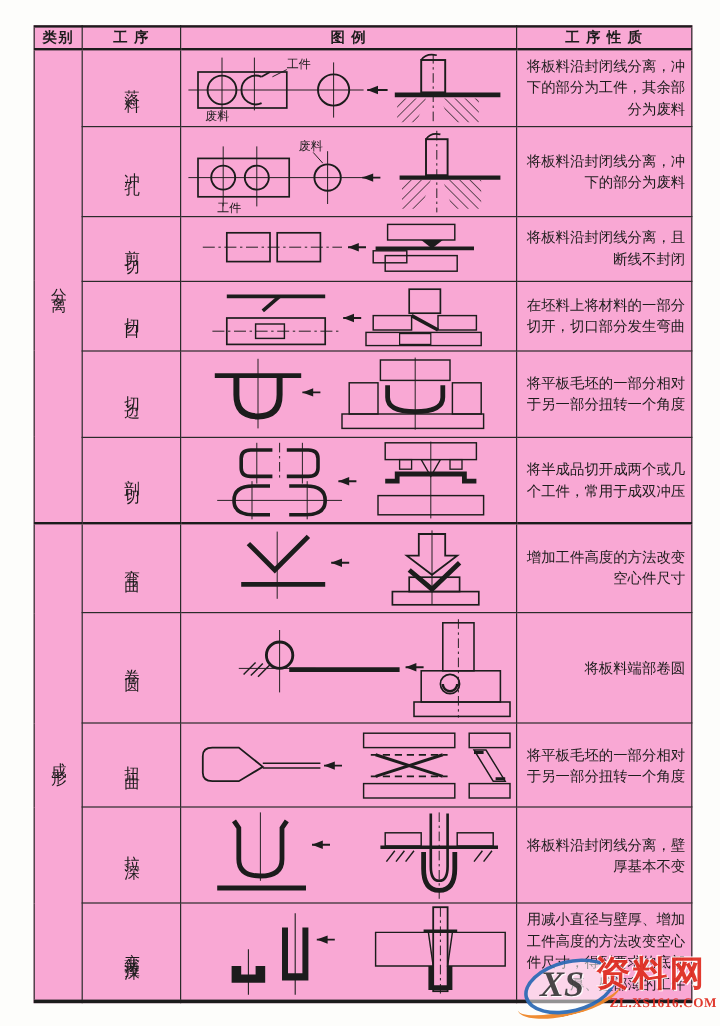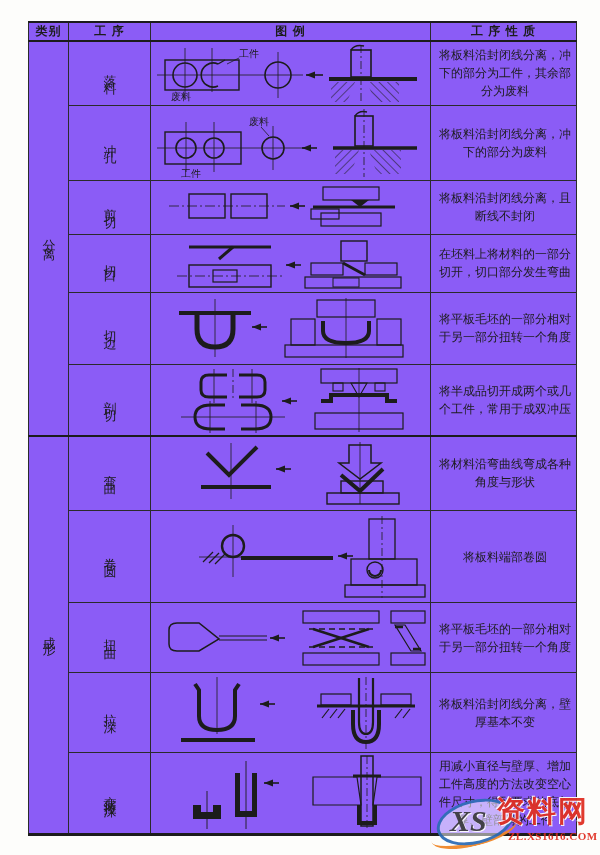--- a/index.html
+++ b/index.html
@@ -1,26 +1,26 @@
 <!DOCTYPE html>
 <html><head>
 <meta charset="utf-8">
 <style>
   *{margin:0;padding:0;box-sizing:border-box}
   html,body{width:600px;height:855px}
   body{position:relative;background:#fdfdfb;font-family:"Liberation Sans",sans-serif;color:#1c1c1c;overflow:hidden}
-  table.proc{position:absolute;left:28px;top:21px;width:548px;border-collapse:collapse;table-layout:fixed;background:#8b5cf6}
+  table.proc{position:absolute;left:28px;top:21px;width:548px;border-collapse:collapse;table-layout:fixed;background:#f9a8d4}
   .proc th,.proc td{border:1px solid #2b2b2b;vertical-align:middle}
   .proc{border-top:2px solid #1c1c1c;border-bottom:3px solid #1c1c1c}
   .proc thead th{height:16px;font-size:12px;font-weight:bold;text-align:center;border-bottom:2px solid #1c1c1c;letter-spacing:1px}
   .col-cat{width:40px}.col-proc{width:82px}.col-ill{width:280px}.col-nat{width:146px}
   td.cat,td.prc{text-align:center}
   .vert{display:inline-block;writing-mode:vertical-rl;text-orientation:upright;font-size:13px;letter-spacing:7px;font-weight:500}
   .vert.tight{letter-spacing:3px}
-  td.nat{font-size:12px;line-height:18px;padding:4px 5px 4px 8px;text-align:center}
+  td.nat{font-size:12px;line-height:18px;padding:4px 5px 4px 8px;text-align:right}
   td.ill{text-align:center;padding:2px 0}
   td.ill svg{display:block;margin:0 auto}
   .catsplit td,.catsplit th{border-top:2px solid #1c1c1c}
   .sline{stroke:#1c1c1c;fill:none}
   .cjk{font-size:10px;fill:#1c1c1c}
   
   .watermark{position:absolute;left:436px;top:786px;width:164px;height:66px;z-index:5;opacity:.95}
   .wm-ellipse{position:absolute;left:0;top:14px;width:78px;height:44px;border:3px solid #2f6db6;border-radius:50%;transform:rotate(-14deg);background:rgba(255,255,255,.55)}
   .wm-swoosh{position:absolute;left:-6px;top:30px;width:88px;height:30px;border:0;border-bottom:4px solid #f0882a;border-radius:50%;transform:rotate(-14deg)}
   .wm-xs{position:absolute;left:14px;top:18px;font-family:"Liberation Serif",serif;font-style:italic;font-weight:bold;font-size:30px;color:#404040;text-shadow:1px 1px 0 #fff}
@@ -229,21 +229,21 @@
           <line class="sline" x1="136" y1="28" x2="121" y2="28" stroke-width="1.6"></line>
           <polygon points="121,28 130,24.5 130,31.5" fill="#1c1c1c"></polygon>
         </g>
         <line class="sline" x1="205" y1="1" x2="205" y2="63" stroke-width=".8"></line>
         <rect x="186" y="40" width="42" height="12" fill="#fdfdfb" class="sline" stroke-width="1.4"></rect>
         <rect x="172" y="52" width="72" height="11" fill="#fdfdfb" class="sline" stroke-width="1.4"></rect>
         <polygon points="194,4 216,4 216,22 226,22 205,38 184,22 194,22" fill="#fdfdfb" class="sline" stroke-width="1.5"></polygon>
         <path d="M186,34 L205,50 L228,28" class="sline" stroke-width="4"></path>
       </svg>
     </td>
-    <td class="nat">将材料沿弯曲线弯成各种角度与形状</td>
+    <td class="nat">增加工件高度的方法改变空心件尺寸</td>
   </tr>
 
   <tr style="height:92px">
     <td class="prc"><span class="vert">卷圆</span></td>
     <td class="ill">
       <svg width="272" height="84" viewBox="0 0 272 84">
         <line class="sline" x1="44" y1="42" x2="108" y2="42" stroke-width=".8"></line>
         <line class="sline" x1="78" y1="10" x2="78" y2="62" stroke-width=".8"></line>
         <line class="sline" x1="48" y1="47" x2="58" y2="37" stroke-width="1.2"></line>
         <line class="sline" x1="54" y1="48" x2="64" y2="38" stroke-width="1.2"></line>

